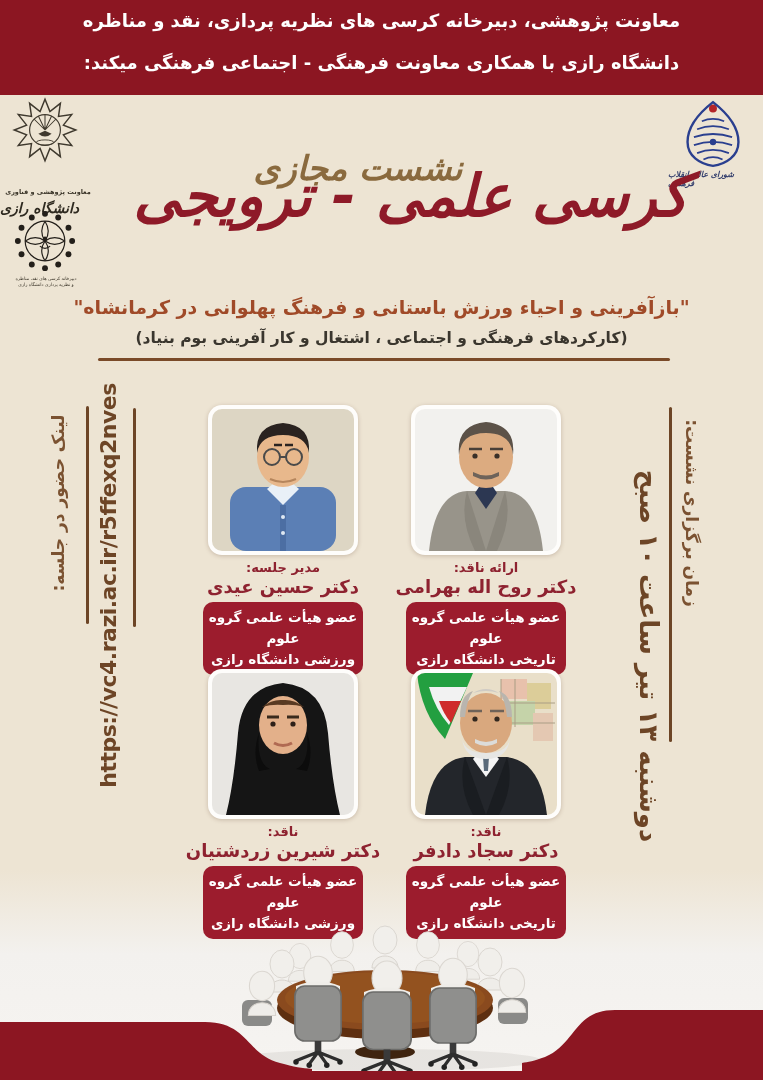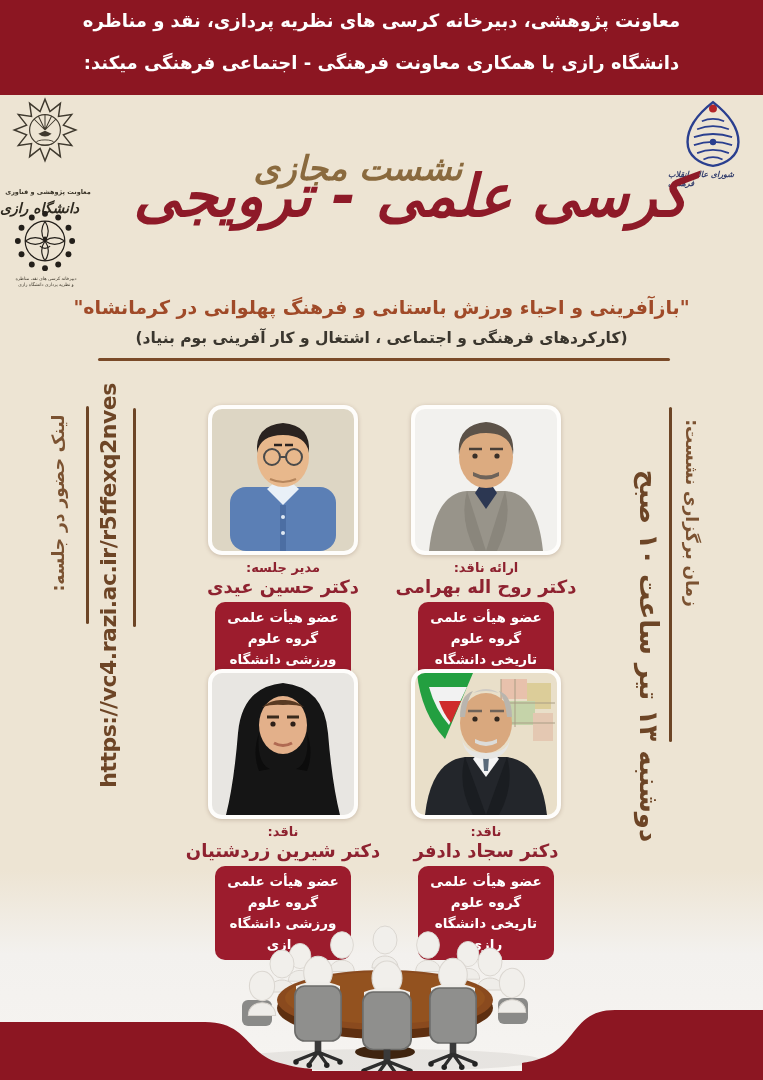--- a/index.html
+++ b/index.html
@@ -43,21 +43,21 @@
   .vl-a{left:86px;top:406px;height:218px;}
   .vl-b{left:133px;top:408px;height:219px;}
   .vl-c{left:669px;top:407px;height:335px;}
 
   
   .card{position:absolute;width:160px;display:flex;flex-direction:column;align-items:center;justify-content:flex-end;}
   .photo-frame{width:150px;height:150px;background:#fefdfb;border-radius:14px;padding:4px;box-shadow:0 1px 4px rgba(90,60,40,.25);}
   .photo-frame svg{width:142px;height:142px;border-radius:10px;display:block;}
   .role{margin-top:5px;font-size:13px;font-weight:bold;color:#8e2230;direction:rtl;}
   .name{font-size:18px;font-weight:bold;color:#8e2230;margin-top:1px;white-space:nowrap;direction:rtl;}
-  .badge{margin-top:5px;background:#9c1c2d;color:#fff;font-weight:bold;font-size:13.5px;text-align:center;border-radius:10px;padding:5px 4px;line-height:21px;width:136px;direction:rtl;}
+  .badge{margin-top:5px;background:#9c1c2d;color:#fff;font-weight:bold;font-size:13.5px;text-align:center;border-radius:10px;padding:5px 4px;line-height:21px;width:160px;direction:rtl;}
   .c1{left:203px;top:405px;} .c2{left:406px;top:405px;}
   .c3{left:203px;top:669px;} .c4{left:406px;top:669px;}
 
   .table-scene{position:absolute;left:200px;top:912px;width:370px;height:163px;}
   .footer-svg{position:absolute;left:0;top:905px;width:763px;height:175px;}
 </style>
 </head>
 <body>
 
 <div id="poster">

